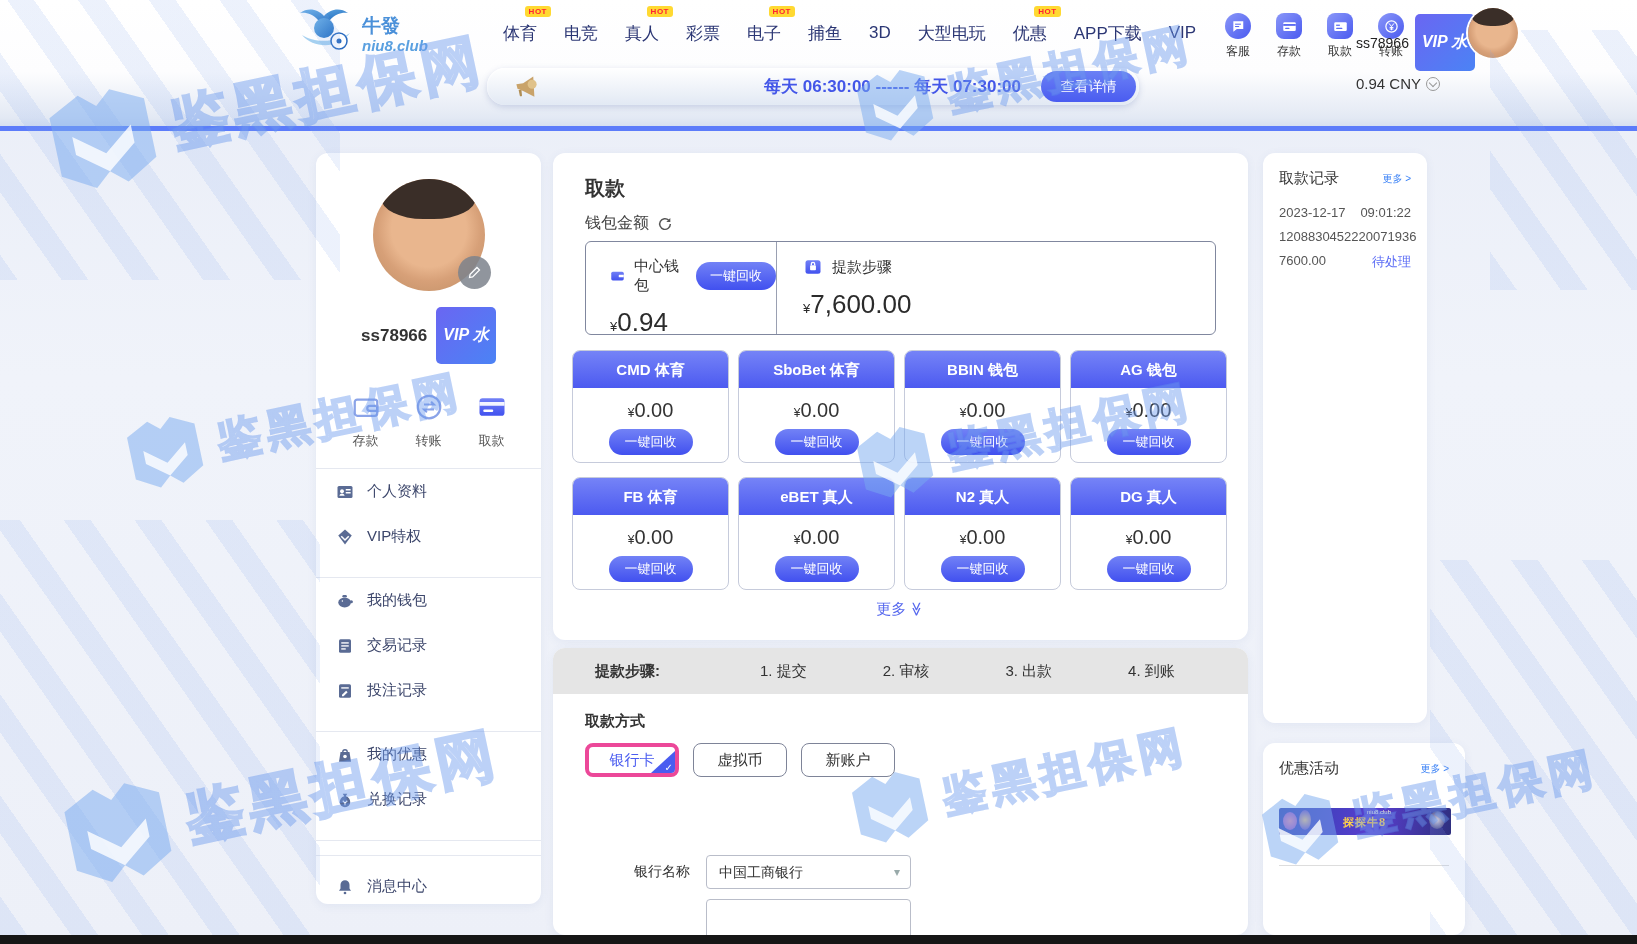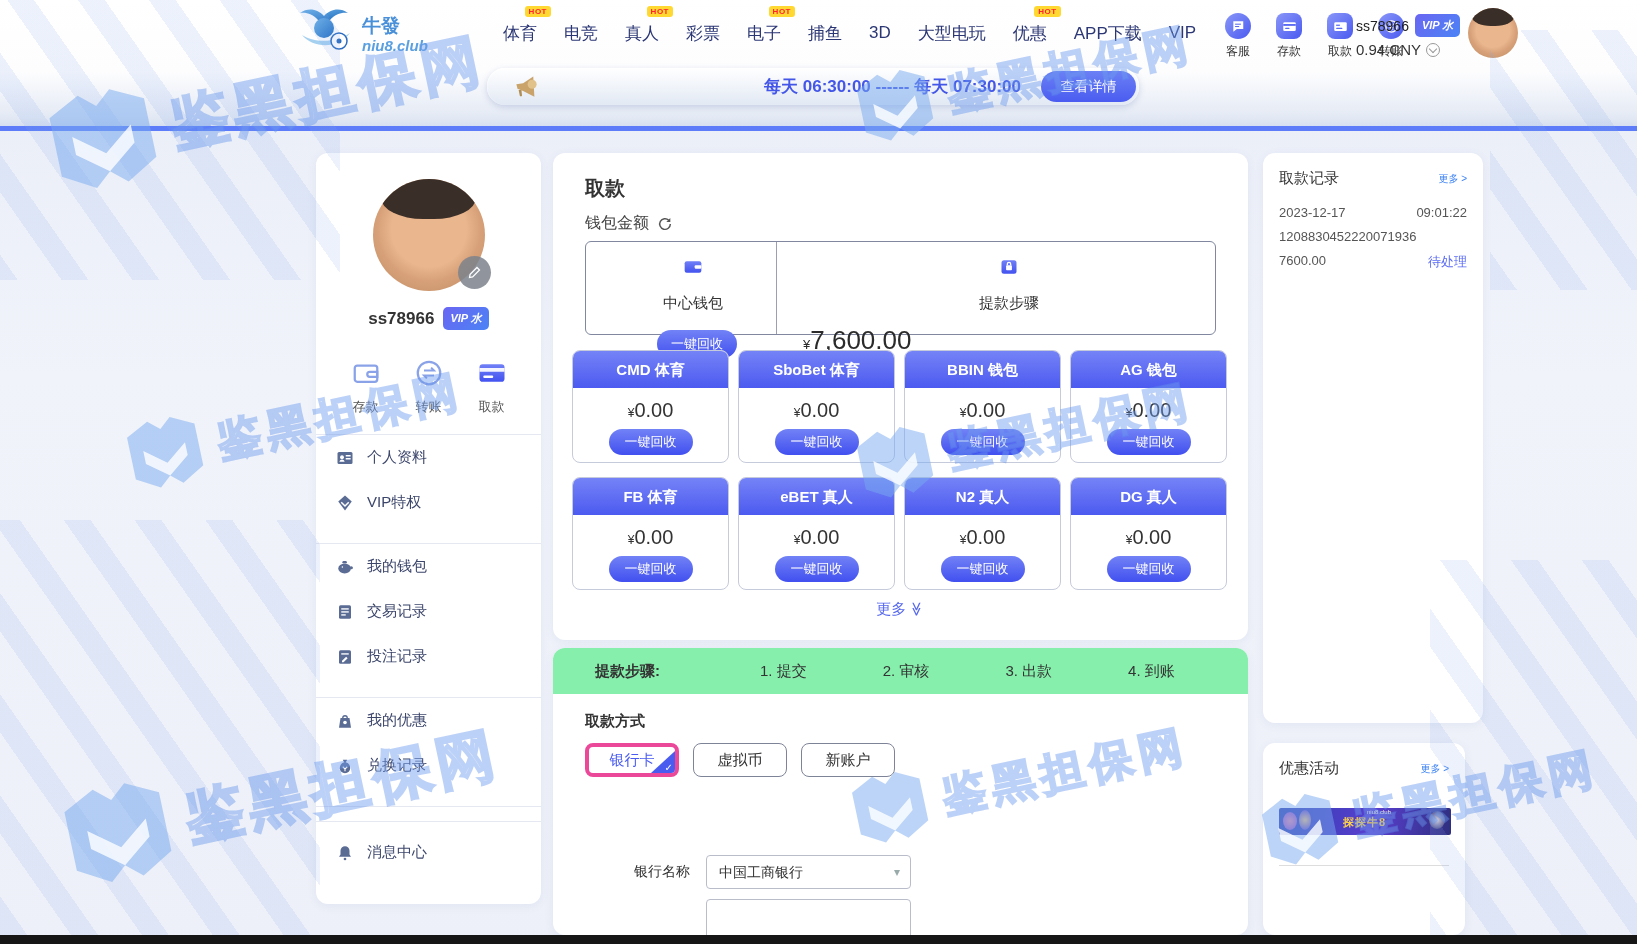--- a/index.html
+++ b/index.html
@@ -22,22 +22,22 @@
   .hot::after { content:""; position:absolute; left:3px; bottom:-3px; border:3px solid transparent; border-top-color:#ffd932; }
   .quick { position:absolute; left:1218px; top:13px; display:flex; gap:11px; }
   .quick-item { width:40px; text-align:center; cursor:pointer; }
   .qicon { width:26px; height:26px; margin:0 auto; background:linear-gradient(135deg,#8a97f8,#4a5af0);
            border-radius:8px; display:flex; align-items:center; justify-content:center; }
   .qicon.round { border-radius:50%; }
   .quick-item span { display:block; font-size:12px; color:#333; margin-top:4px; }
   .userinfo { position:absolute; left:1356px; top:14px; }
   .u-row1 { display:flex; align-items:center; gap:6px; }
   .u-name { font-size:14px; color:#222; }
-  .vip-badge { background:linear-gradient(135deg,#6a66f2,#4b83f5); color:#fff; font-size:11px;
-               font-weight:bold; font-style:italic; padding:4px 7px; border-radius:5px; white-space:nowrap; }
+  .vip-badge { background:linear-gradient(135deg,#6a66f2,#4b83f5); color:#fff; font-size:16px;
+               font-weight:bold; font-style:italic; padding:18px 7px; border-radius:5px; white-space:nowrap; }
   .u-row2 { display:flex; align-items:center; gap:5px; margin-top:4px; font-size:15px; color:#333; }
   .chev-circle { width:14px; height:14px; border:1.5px solid #999; border-radius:50%; position:relative; }
   .chev-circle::after { content:""; position:absolute; left:3.2px; top:2.8px; width:5px; height:5px;
                         border-left:1.5px solid #999; border-bottom:1.5px solid #999; transform:rotate(-45deg); }
   .avatar { border-radius:50%; background:radial-gradient(circle at 50% 45%,#e9b68e 0 45%,#d7a078 62%,#bb8c63 100%); position:relative; overflow:hidden; }
   .avatar::before { content:""; position:absolute; top:-6%; left:8%; right:8%; height:42%;
                     border-radius:50% 50% 45% 45%; background:#3a2e28; }
   .avatar-sm { position:absolute; left:1468px; top:8px; width:50px; height:50px; box-shadow:0 0 0 2px #fff; }
 
   .marquee { position:absolute; left:487px; top:68px; width:652px; height:37px; border-radius:18px;
@@ -66,58 +66,58 @@
   .menu-item span { font-size:15px; color:#3c466b; }
   .gap8 { height:14px; }
 
   
   .main1 { left:553px; top:153px; width:695px; height:487px; }
   .m-title { position:absolute; left:32px; top:22px; font-size:20px; font-weight:bold; color:#333; }
   .m-sub { position:absolute; left:32px; top:60px; display:flex; align-items:center; gap:8px; font-size:16px; color:#444; cursor:default; }
   .sum-box { position:absolute; left:32px; top:88px; width:631px; height:94px; border:1px solid #80879e; border-radius:6px; display:flex; }
   .sum-left { width:190px; padding:15px 0 0 24px; }
   .sum-right { flex:1; padding:15px 0 0 26px; border-left:1px solid #9aa0b2; }
-  .sum-lab { display:flex; align-items:center; gap:17px; font-size:15px; color:#333;flex-direction:column; }
+  .sum-lab { display:flex; align-items:center; gap:9px; font-size:15px; color:#333; }
   .sum-amt { margin-top:12px; color:#2b2b2b; }
   .yen { font-size:13px; } .amt-big { font-size:26px; }
   .pill { border:none; border-radius:15px; background:linear-gradient(180deg,#7282f6,#4150ef); color:#fff;
           font-size:13px; padding:5px 14px; cursor:pointer; white-space:nowrap; }
   .pill.sm { padding:4px 16px; border-radius:13px; }
   .wallet-grid { position:absolute; left:19px; top:197px; display:grid; grid-template-columns:repeat(4,157px); gap:14px 9px; }
   .wallet-card { height:113px; border:1px solid #c6cbdb; border-radius:8px; background:#fff; overflow:hidden; text-align:center; }
   .wallet-head { height:37px; line-height:37px; background:linear-gradient(180deg,#7583f7,#4c5af0); color:#fff; font-size:15px; font-weight:bold; }
   .wallet-amt { margin-top:11px; color:#333; }
   .wallet-amt .yen { font-size:12px; } .wallet-amt .amt { font-size:20px; }
   .wallet-card .pill { margin-top:7px; }
   .more-link { position:absolute; left:0; top:447px; width:100%; text-align:center; color:#5668ee; font-size:15px; cursor:pointer; }
   .dbl-chev { display:inline-block; transform:rotate(90deg); font-size:14px; margin-left:4px; }
 
   
   .main2 { left:553px; top:648px; width:695px; height:287px; overflow:hidden; }
-  .steps-bar { height:46px; background:#86efac; display:flex; align-items:center; padding:0 0 0 42px;text-align:right; }
+  .steps-bar { height:46px; background:#e5e5e5; display:flex; align-items:center; padding:0 0 0 42px;text-align:right; }
   .steps-label { font-size:15px; font-weight:bold; color:#333; margin-right:100px; }
   .steps-items { display:flex; gap:76px; font-size:15px; color:#333; }
   .mth-label { position:absolute; left:32px; top:64px; font-size:15px; font-weight:bold; color:#333; }
   .mth-row { position:absolute; left:32px; top:95px; display:flex; gap:14px; }
   .method-btn { width:94px; height:34px; background:#fff; border:1px solid #7e8498; border-radius:8px;
                 font-size:15px; color:#333; cursor:pointer; position:relative; overflow:hidden; }
   .method-btn.selected { border:4px solid #ec4899; color:#4a5cf0; }
   .method-btn.selected::before { content:""; position:absolute; right:0; bottom:0;
                 border-style:solid; border-width:0 0 22px 24px; border-color:transparent transparent #4a5cf0 transparent; }
   .method-btn.selected::after { content:"\2713"; position:absolute; right:2px; bottom:0; color:#fff; font-size:10px; }
   .bank-row { position:absolute; left:32px; top:207px; display:flex; align-items:center; }
   .bank-label { width:105px; text-align:right; margin-right:16px; font-size:14px; color:#333; }
   .bank-select { width:205px; height:34px; border:1px solid #b9bdc9; border-radius:4px; position:relative;
                  line-height:32px; padding-left:12px; font-size:14px; color:#333; cursor:pointer; background:#fff; }
   .bank-select .caret { position:absolute; right:10px; top:0; color:#9aa; font-size:12px; }
   .partial-input { position:absolute; left:153px; top:251px; width:205px; height:40px;
                    border:1px solid #b9bdc9; border-radius:4px; background:#fff; }
 
   
-  .rightA { left:1263px; top:153px; width:220px; height:570px; padding:16px; }
+  .rightA { left:1263px; top:153px; width:164px; height:570px; padding:16px; }
   .rightB { left:1263px; top:743px; width:202px; height:192px; padding:16px; overflow:hidden; }
   .r-head { display:flex; justify-content:space-between; align-items:center; }
   .r-title { font-size:15px; color:#333; }
   .r-more { font-size:10px; color:#3b82f6; cursor:pointer; }
   .rec-row { display:flex; justify-content:space-between; font-size:13px; color:#555; margin-top:9px; }
   .rec-row.first { margin-top:17px; }
   .status-pending { color:#5b6cf5; }
   .promo-banner { margin-top:30px; width:172px; height:27px; border-radius:2px; position:relative; overflow:hidden;
                   background:linear-gradient(100deg,#2e3fae 0%,#5a3fd0 55%,#2e2f7e 100%); cursor:pointer; }
   .pb-dot1 { position:absolute; left:4px; top:4px; width:14px; height:18px; border-radius:50%;

